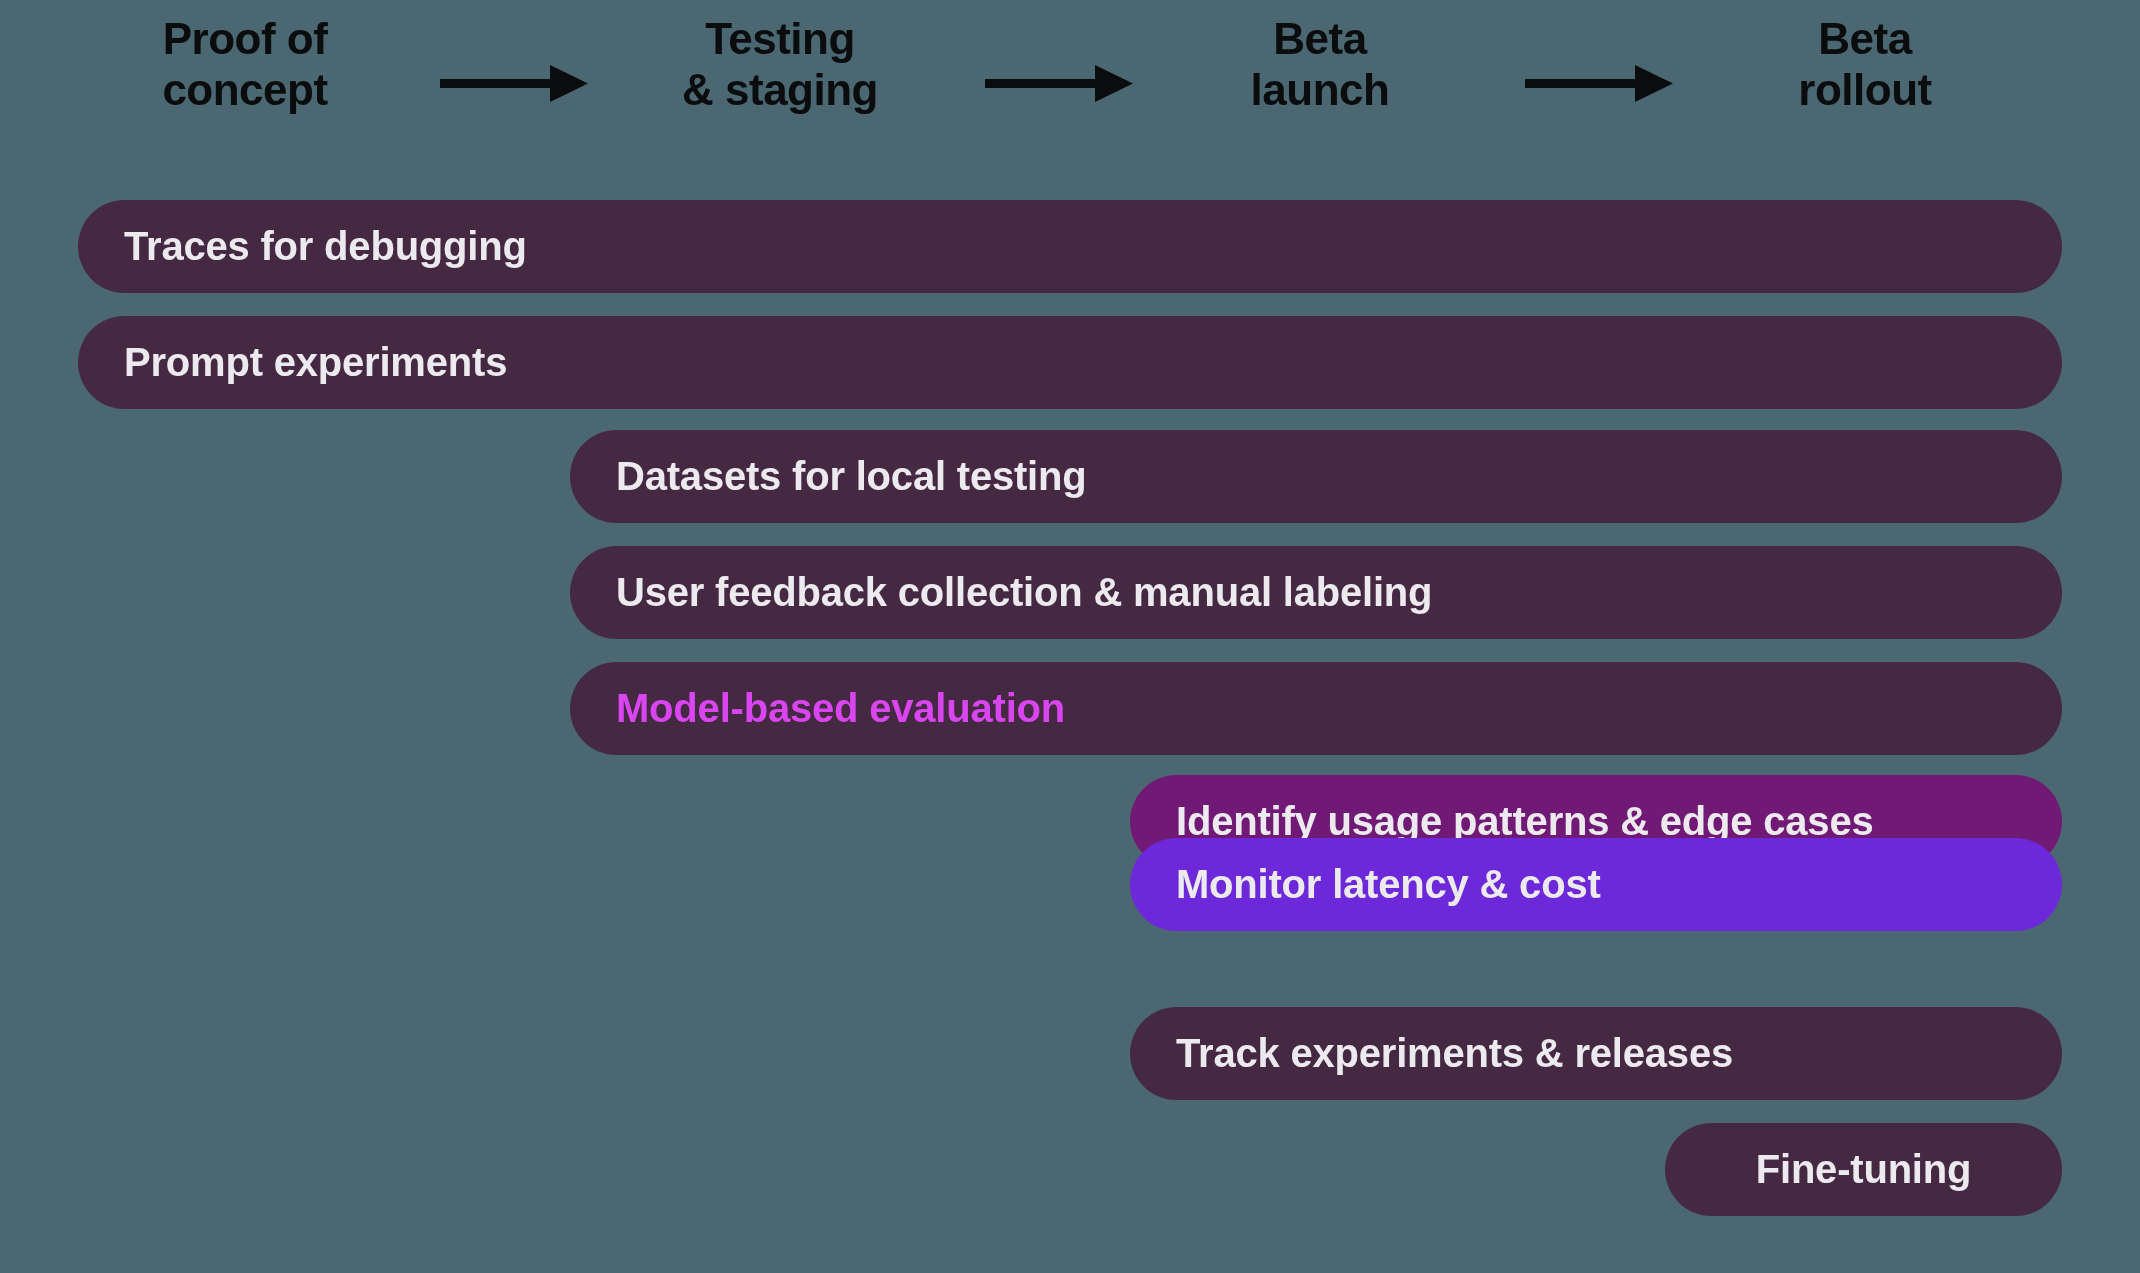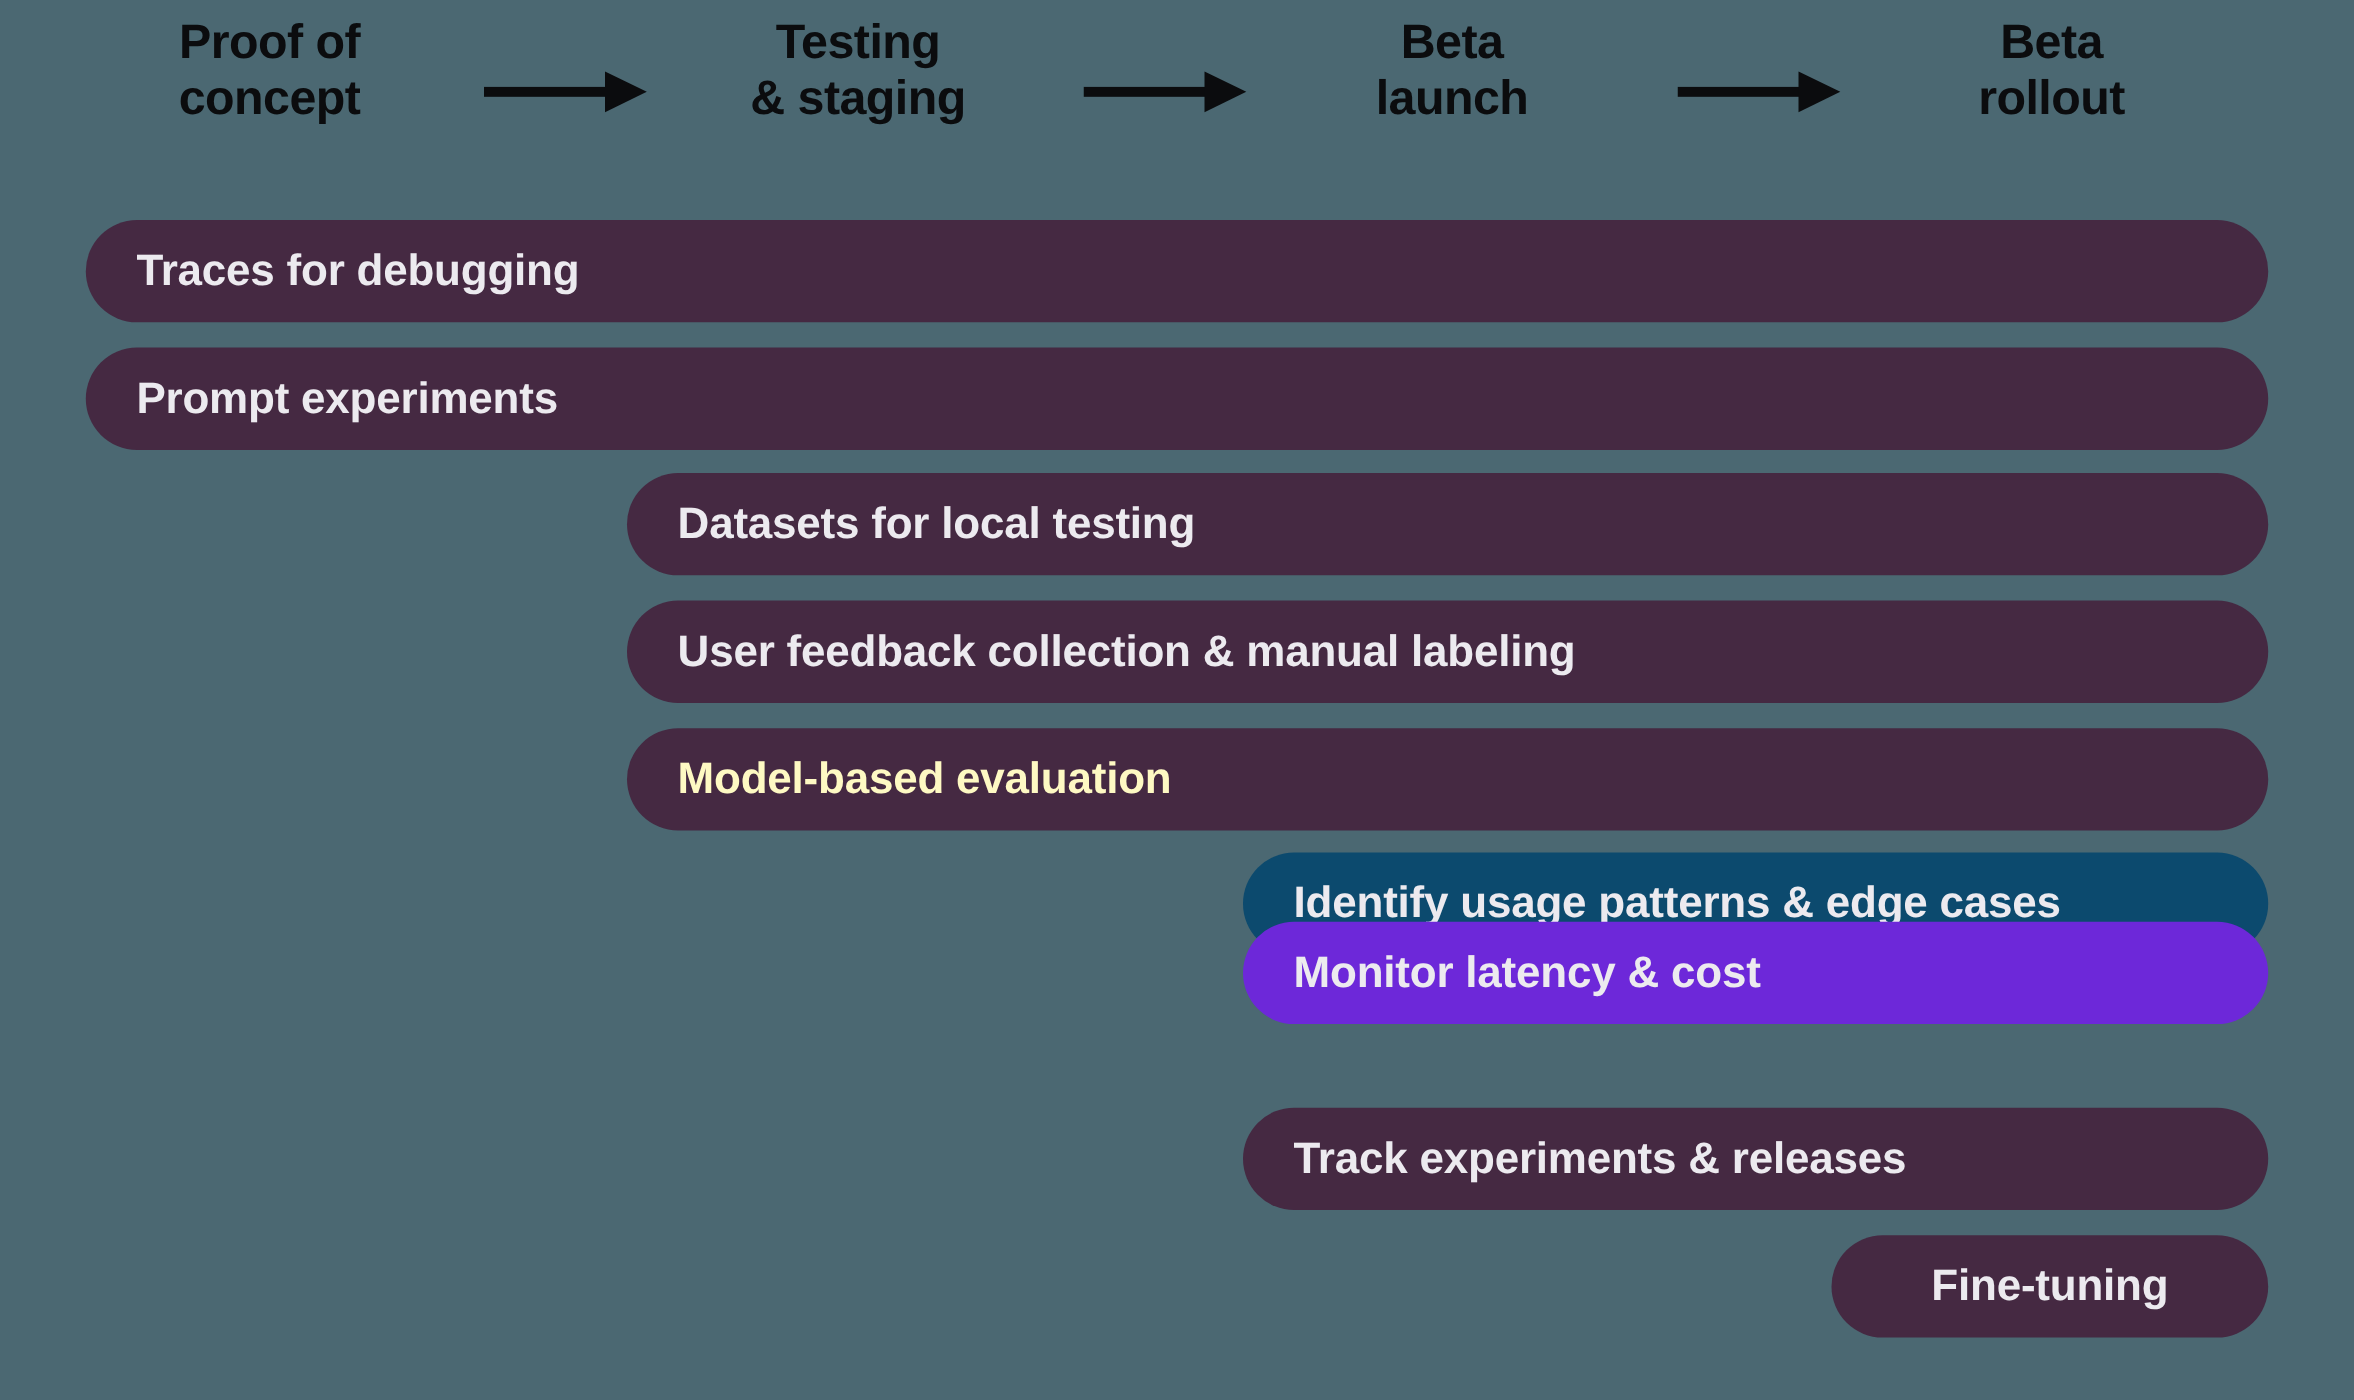--- a/index.html
+++ b/index.html
@@ -104,23 +104,23 @@
       <div class="pill align-left" style="left: 78px; top: 316px; width: 1984px; background: rgb(69, 41, 66);">
         <span class="pill-label" style="color: rgb(236, 234, 239);">Prompt experiments</span>
       </div>
       <div class="pill align-left" style="left: 570px; top: 430px; width: 1492px; background: rgb(69, 41, 66);">
         <span class="pill-label" style="color: rgb(236, 234, 239);">Datasets for local testing</span>
       </div>
       <div class="pill align-left" style="left: 570px; top: 546px; width: 1492px; background: rgb(69, 41, 66);">
         <span class="pill-label" style="color: rgb(236, 234, 239);">User feedback collection &amp; manual labeling</span>
       </div>
       <div class="pill align-left" style="left: 570px; top: 662px; width: 1492px; background: rgb(69, 41, 66);">
-        <span class="pill-label" style="color: #fef9c3;">Model-based evaluation</span>
+        <span class="pill-label" style="color: #d946ef;">Model-based evaluation</span>
       </div>
-      <div class="pill align-left" style="left: 1130px; top: 775px; width: 932px; background: #0c4a6e;">
+      <div class="pill align-left" style="left: 1130px; top: 775px; width: 932px; background: #701a75;">
         <span class="pill-label" style="color: rgb(236, 234, 239);">Identify usage patterns &amp; edge cases</span>
       </div>
       <div class="pill align-left" style="left: 1130px; top: 838px; width: 932px; background: #6d28d9;">
         <span class="pill-label" style="color: rgb(236, 234, 239);">Monitor latency &amp; cost</span>
       </div>
       <div class="pill align-left" style="left: 1130px; top: 1007px; width: 932px; background: rgb(69, 41, 66);">
         <span class="pill-label" style="color: rgb(236, 234, 239);">Track experiments &amp; releases</span>
       </div>
       <div class="pill align-center" style="left: 1665px; top: 1123px; width: 397px; background: rgb(69, 41, 66);">
         <span class="pill-label" style="color: rgb(236, 234, 239);">Fine-tuning</span>

